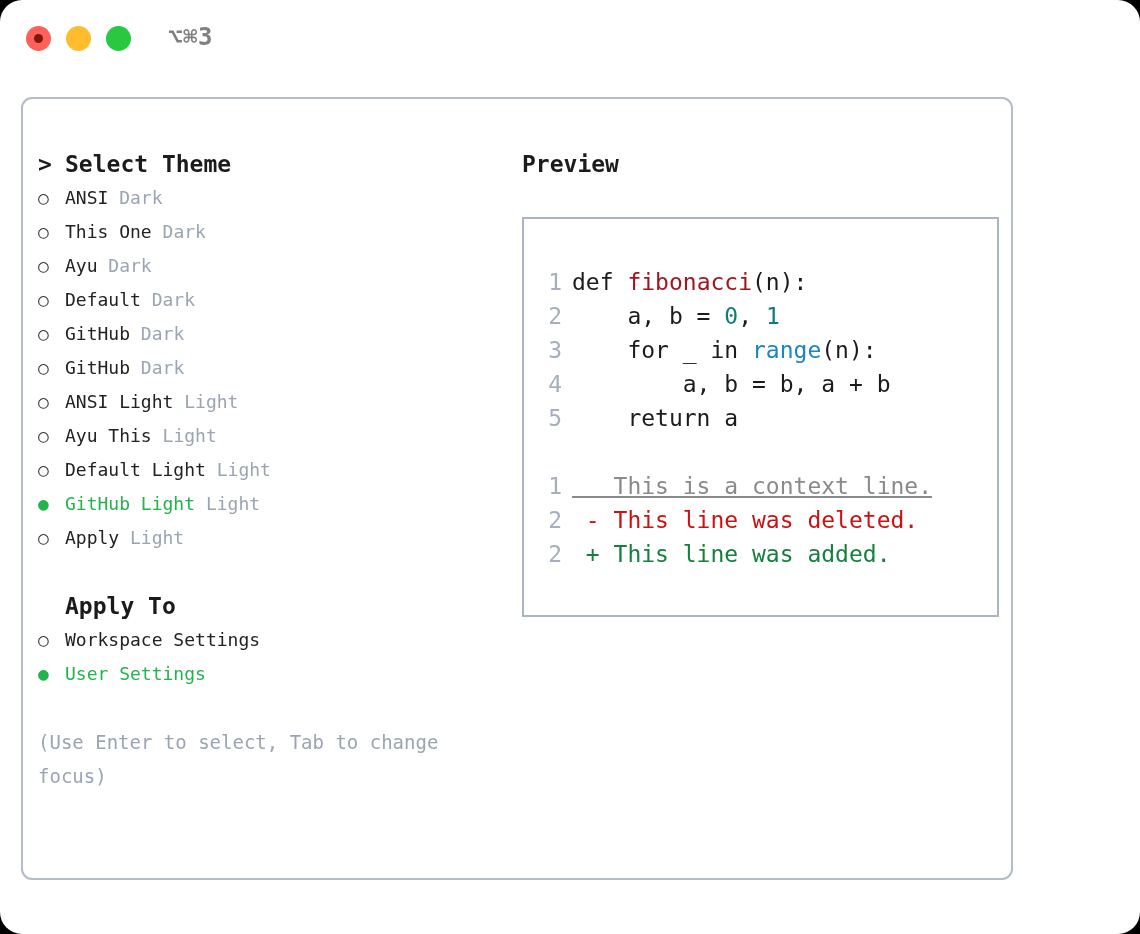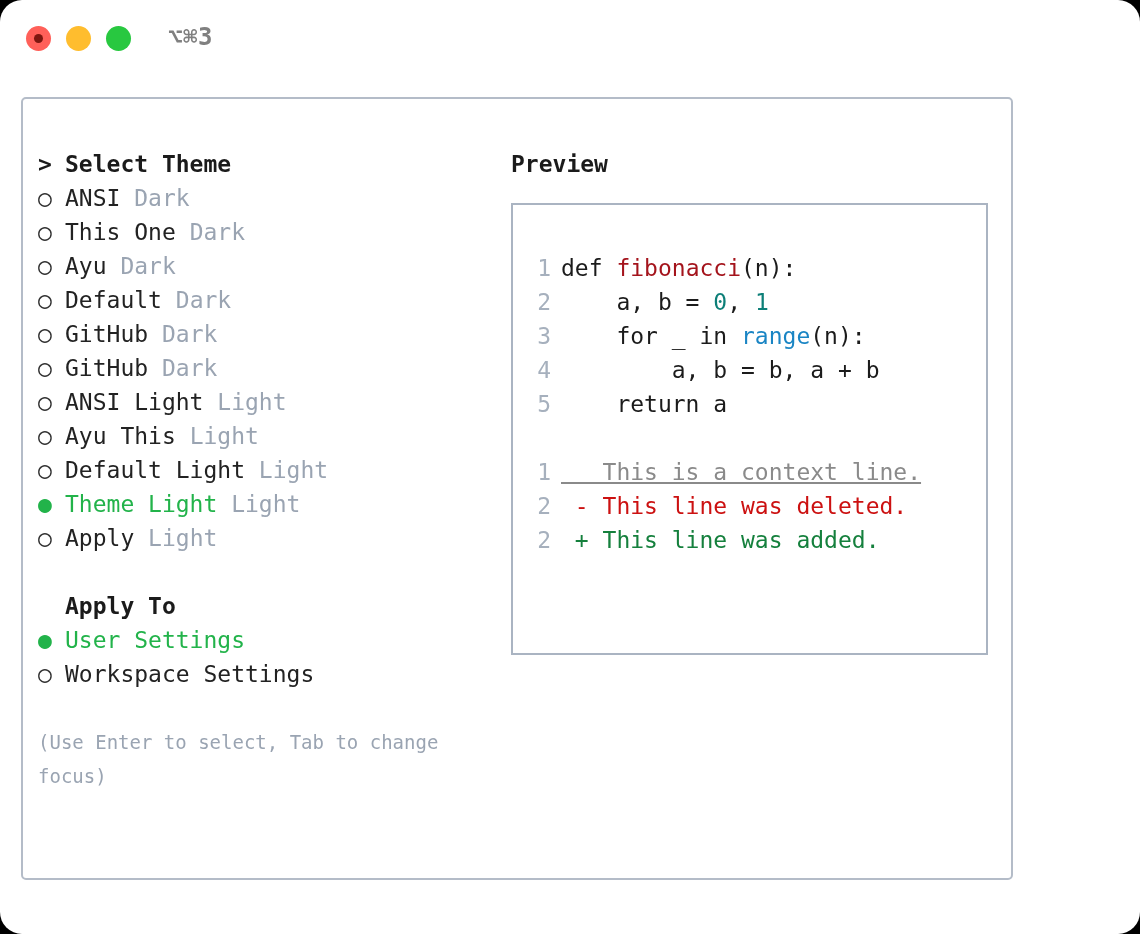--- a/index.html
+++ b/index.html
@@ -63,21 +63,21 @@
   }
 
   
   #panel {
     position: absolute;
     left: 21px;
     top: 97px;
     width: 992px;
     height: 783px;
     border: 2px solid #b4bcc8;
-    border-radius: 5px;
+    border-radius: 11px;
     background: #ffffff;
     box-sizing: border-box;
   }
 
   #columns {
     position: absolute;
     left: 0; top: 0;
     width: 100%;
     height: 100%;
   }
@@ -93,21 +93,21 @@
   .section-header {
     font-size: 23px;
     font-weight: 700;
     color: #1b1b1b;
     line-height: 34px;
     white-space: pre;
   }
   .section-header .caret { display: inline-block; width: 27px; }
 
   .opt-row {
-    font-size: 23px;
+    font-size: 18px;
     line-height: 34px;
     color: #222222;
     white-space: pre;
   }
   .opt-marker {
     display: inline-block;
     width: 27px;
     color: #333333;
   }
   .opt-row.selected .opt-marker { color: #22b34a; }
@@ -121,29 +121,29 @@
     margin-top: 34px;
     font-size: 19px;
     line-height: 34px;
     color: #9aa4b2;
     width: 420px;
   }
 
   
   #right-col {
     position: absolute;
-    left: 488px;
+    left: 499px;
     top: 48px;
     width: 500px;
   }
 
   #preview-box {
-    margin-top: 22px;
+    margin-top: 36px;
     width: 477px;
-    height: 452px;
+    height: 400px;
     border: 2px solid #aab4c2;
     box-sizing: border-box;
     background: #ffffff;
     position: relative;
   }
 
   #code {
     position: absolute;
     left: 14px;
     top: 46px;
@@ -193,31 +193,31 @@
         <div id="theme-options">
             <div class="opt-row"><span class="opt-marker">○</span><span class="opt-label">ANSI</span><span class="opt-badge"> Dark</span></div>
             <div class="opt-row"><span class="opt-marker">○</span><span class="opt-label">This One</span><span class="opt-badge"> Dark</span></div>
             <div class="opt-row"><span class="opt-marker">○</span><span class="opt-label">Ayu</span><span class="opt-badge"> Dark</span></div>
             <div class="opt-row"><span class="opt-marker">○</span><span class="opt-label">Default</span><span class="opt-badge"> Dark</span></div>
             <div class="opt-row"><span class="opt-marker">○</span><span class="opt-label">GitHub</span><span class="opt-badge"> Dark</span></div>
             <div class="opt-row"><span class="opt-marker">○</span><span class="opt-label">GitHub</span><span class="opt-badge"> Dark</span></div>
             <div class="opt-row"><span class="opt-marker">○</span><span class="opt-label">ANSI Light</span><span class="opt-badge"> Light</span></div>
             <div class="opt-row"><span class="opt-marker">○</span><span class="opt-label">Ayu This</span><span class="opt-badge"> Light</span></div>
             <div class="opt-row"><span class="opt-marker">○</span><span class="opt-label">Default Light</span><span class="opt-badge"> Light</span></div>
-            <div class="opt-row selected"><span class="opt-marker">●</span><span class="opt-label">Theme Light</span><span class="opt-badge"> Light</span></div>
+            <div class="opt-row selected"><span class="opt-marker">●</span><span class="opt-label">GitHub Light</span><span class="opt-badge"> Light</span></div>
             <div class="opt-row"><span class="opt-marker">○</span><span class="opt-label">Apply</span><span class="opt-badge"> Light</span></div>
           </div>
 
         <div id="spacer-block"></div>
 
         <div class="section-header"><span class="caret"></span><span>Apply To</span></div>
 
         <div id="apply-options">
+            <div class="opt-row"><span class="opt-marker">○</span><span class="opt-label">Workspace Settings</span></div>
             <div class="opt-row selected"><span class="opt-marker">●</span><span class="opt-label">User Settings</span></div>
-            <div class="opt-row"><span class="opt-marker">○</span><span class="opt-label">Workspace Settings</span></div>
           </div>
 
         <div id="hint">(Use Enter to select, Tab to change focus)</div>
       </div>
 
       <div id="right-col">
         <div class="section-header"><span>Preview</span></div>
 
         <div id="preview-box">
           <div id="code"><div><span class="ln">1</span><span class="tok-plain">def </span><span class="tok-func">fibonacci</span><span class="tok-plain">(n):</span></div><div><span class="ln">2</span><span class="tok-plain">    a, b = </span><span class="tok-num">0</span><span class="tok-plain">, </span><span class="tok-num">1</span></div><div><span class="ln">3</span><span class="tok-plain">    for _ in </span><span class="tok-call">range</span><span class="tok-plain">(n):</span></div><div><span class="ln">4</span><span class="tok-plain">        a, b = b, a + b</span></div><div><span class="ln">5</span><span class="tok-plain">    return a</span></div><div class="blank-line"></div><div><span class="ln">1</span><span class="diff-ctx">   This is a context line.</span></div><div><span class="ln">2</span><span class="diff-del"> - This line was deleted.</span></div><div><span class="ln">2</span><span class="diff-add"> + This line was added.</span></div></div>

